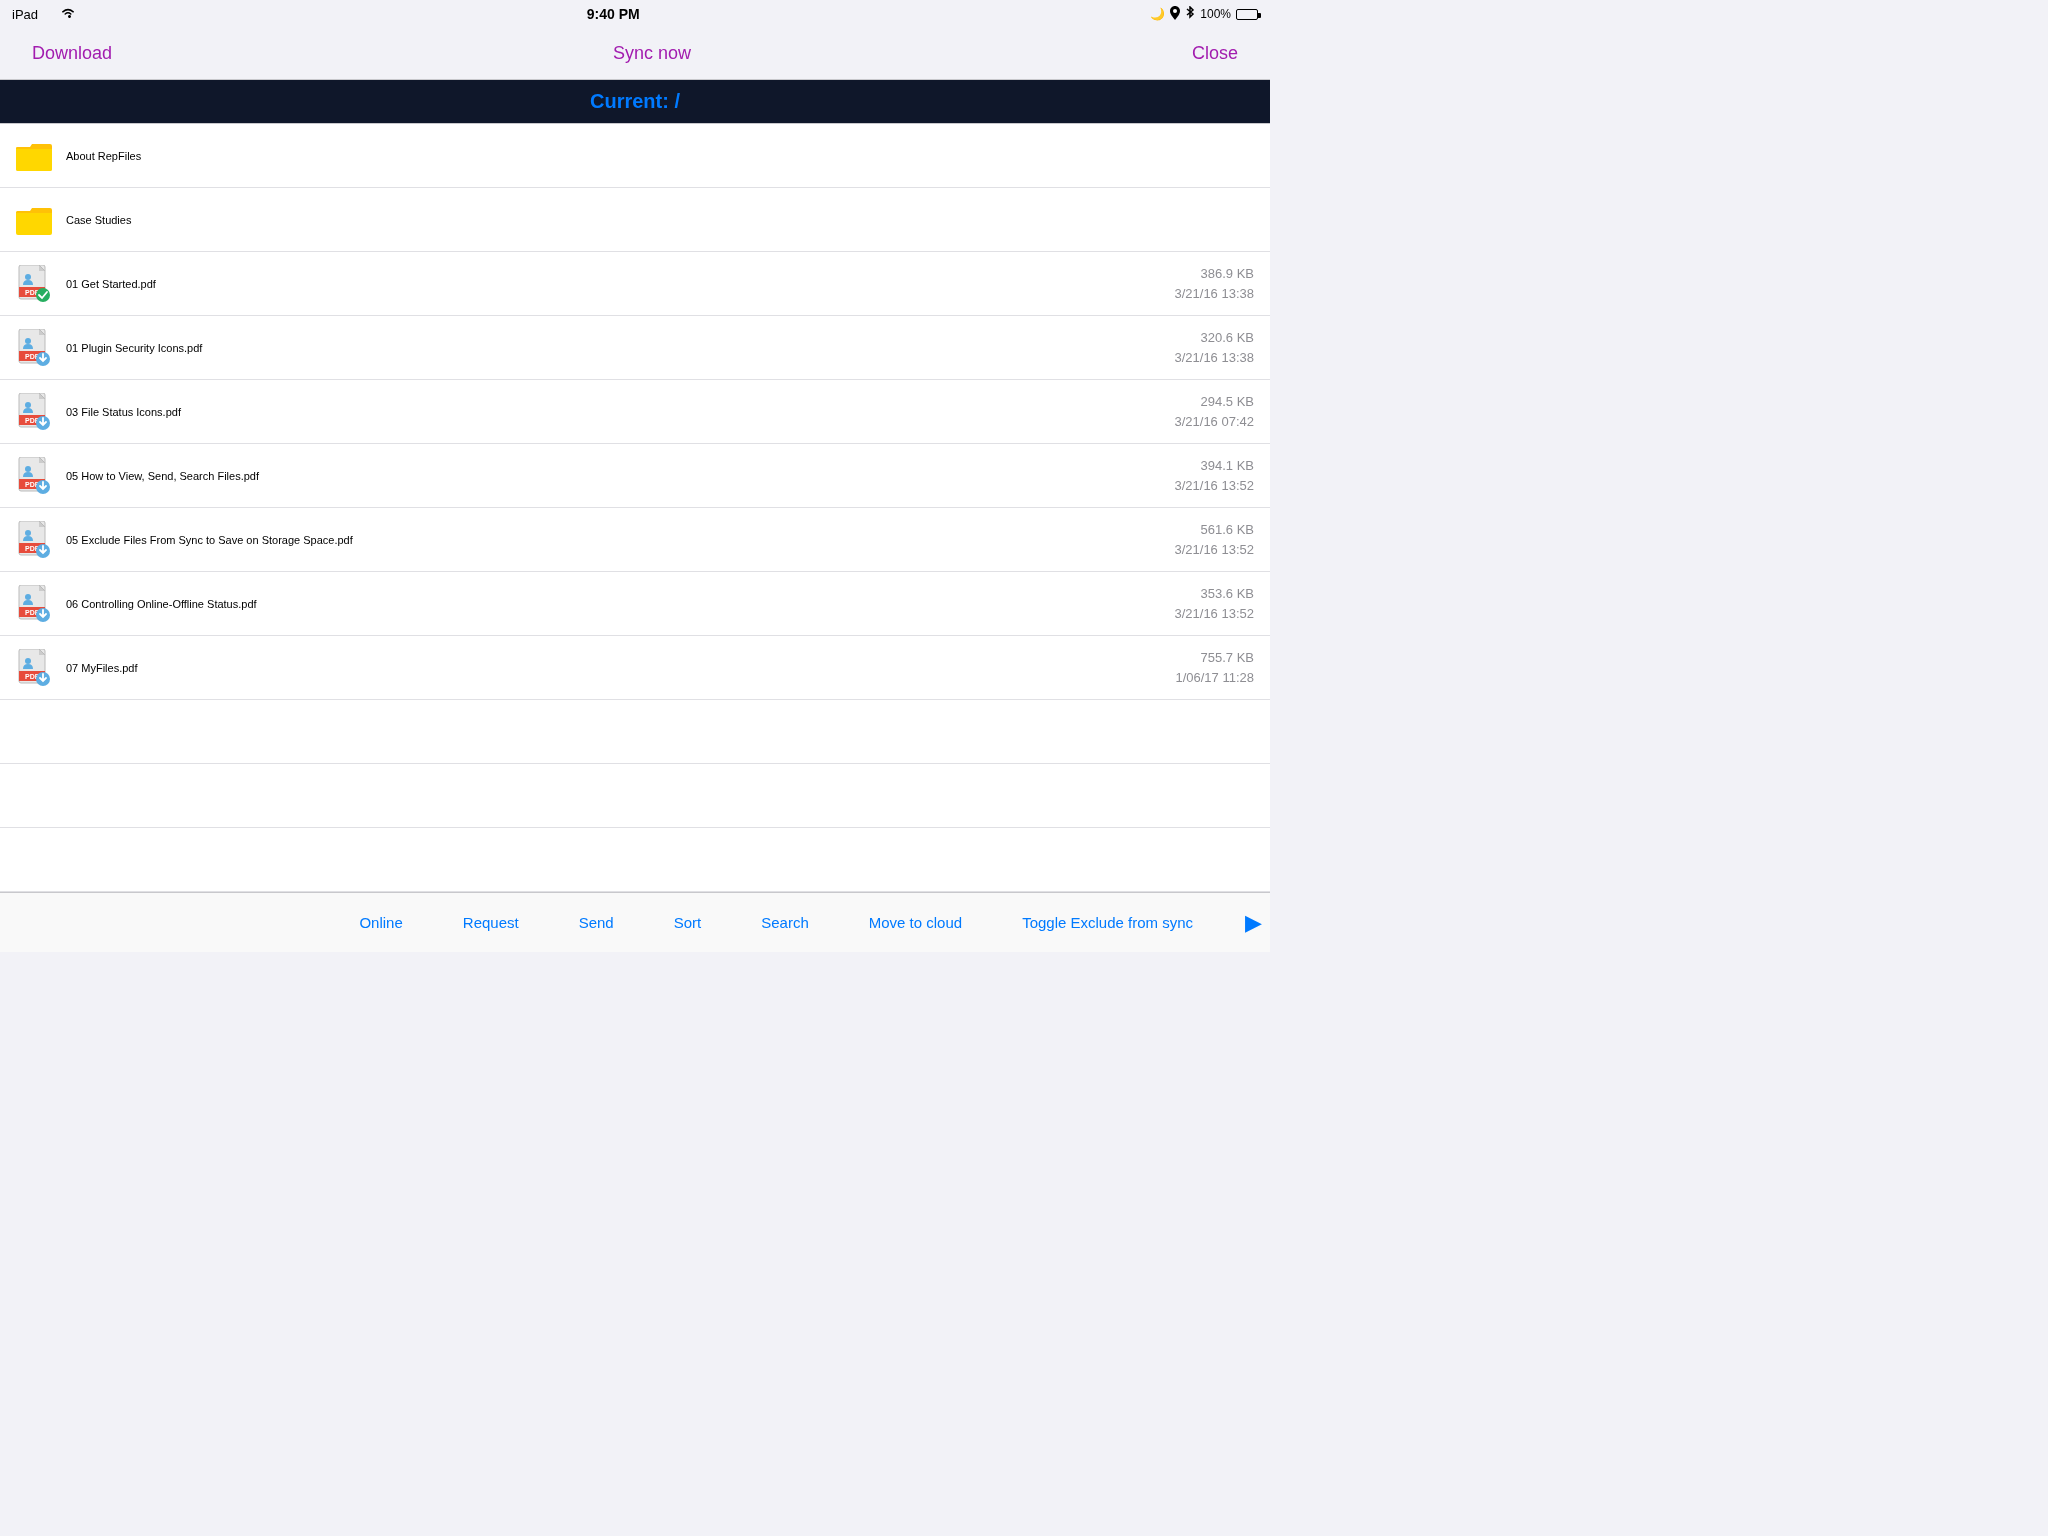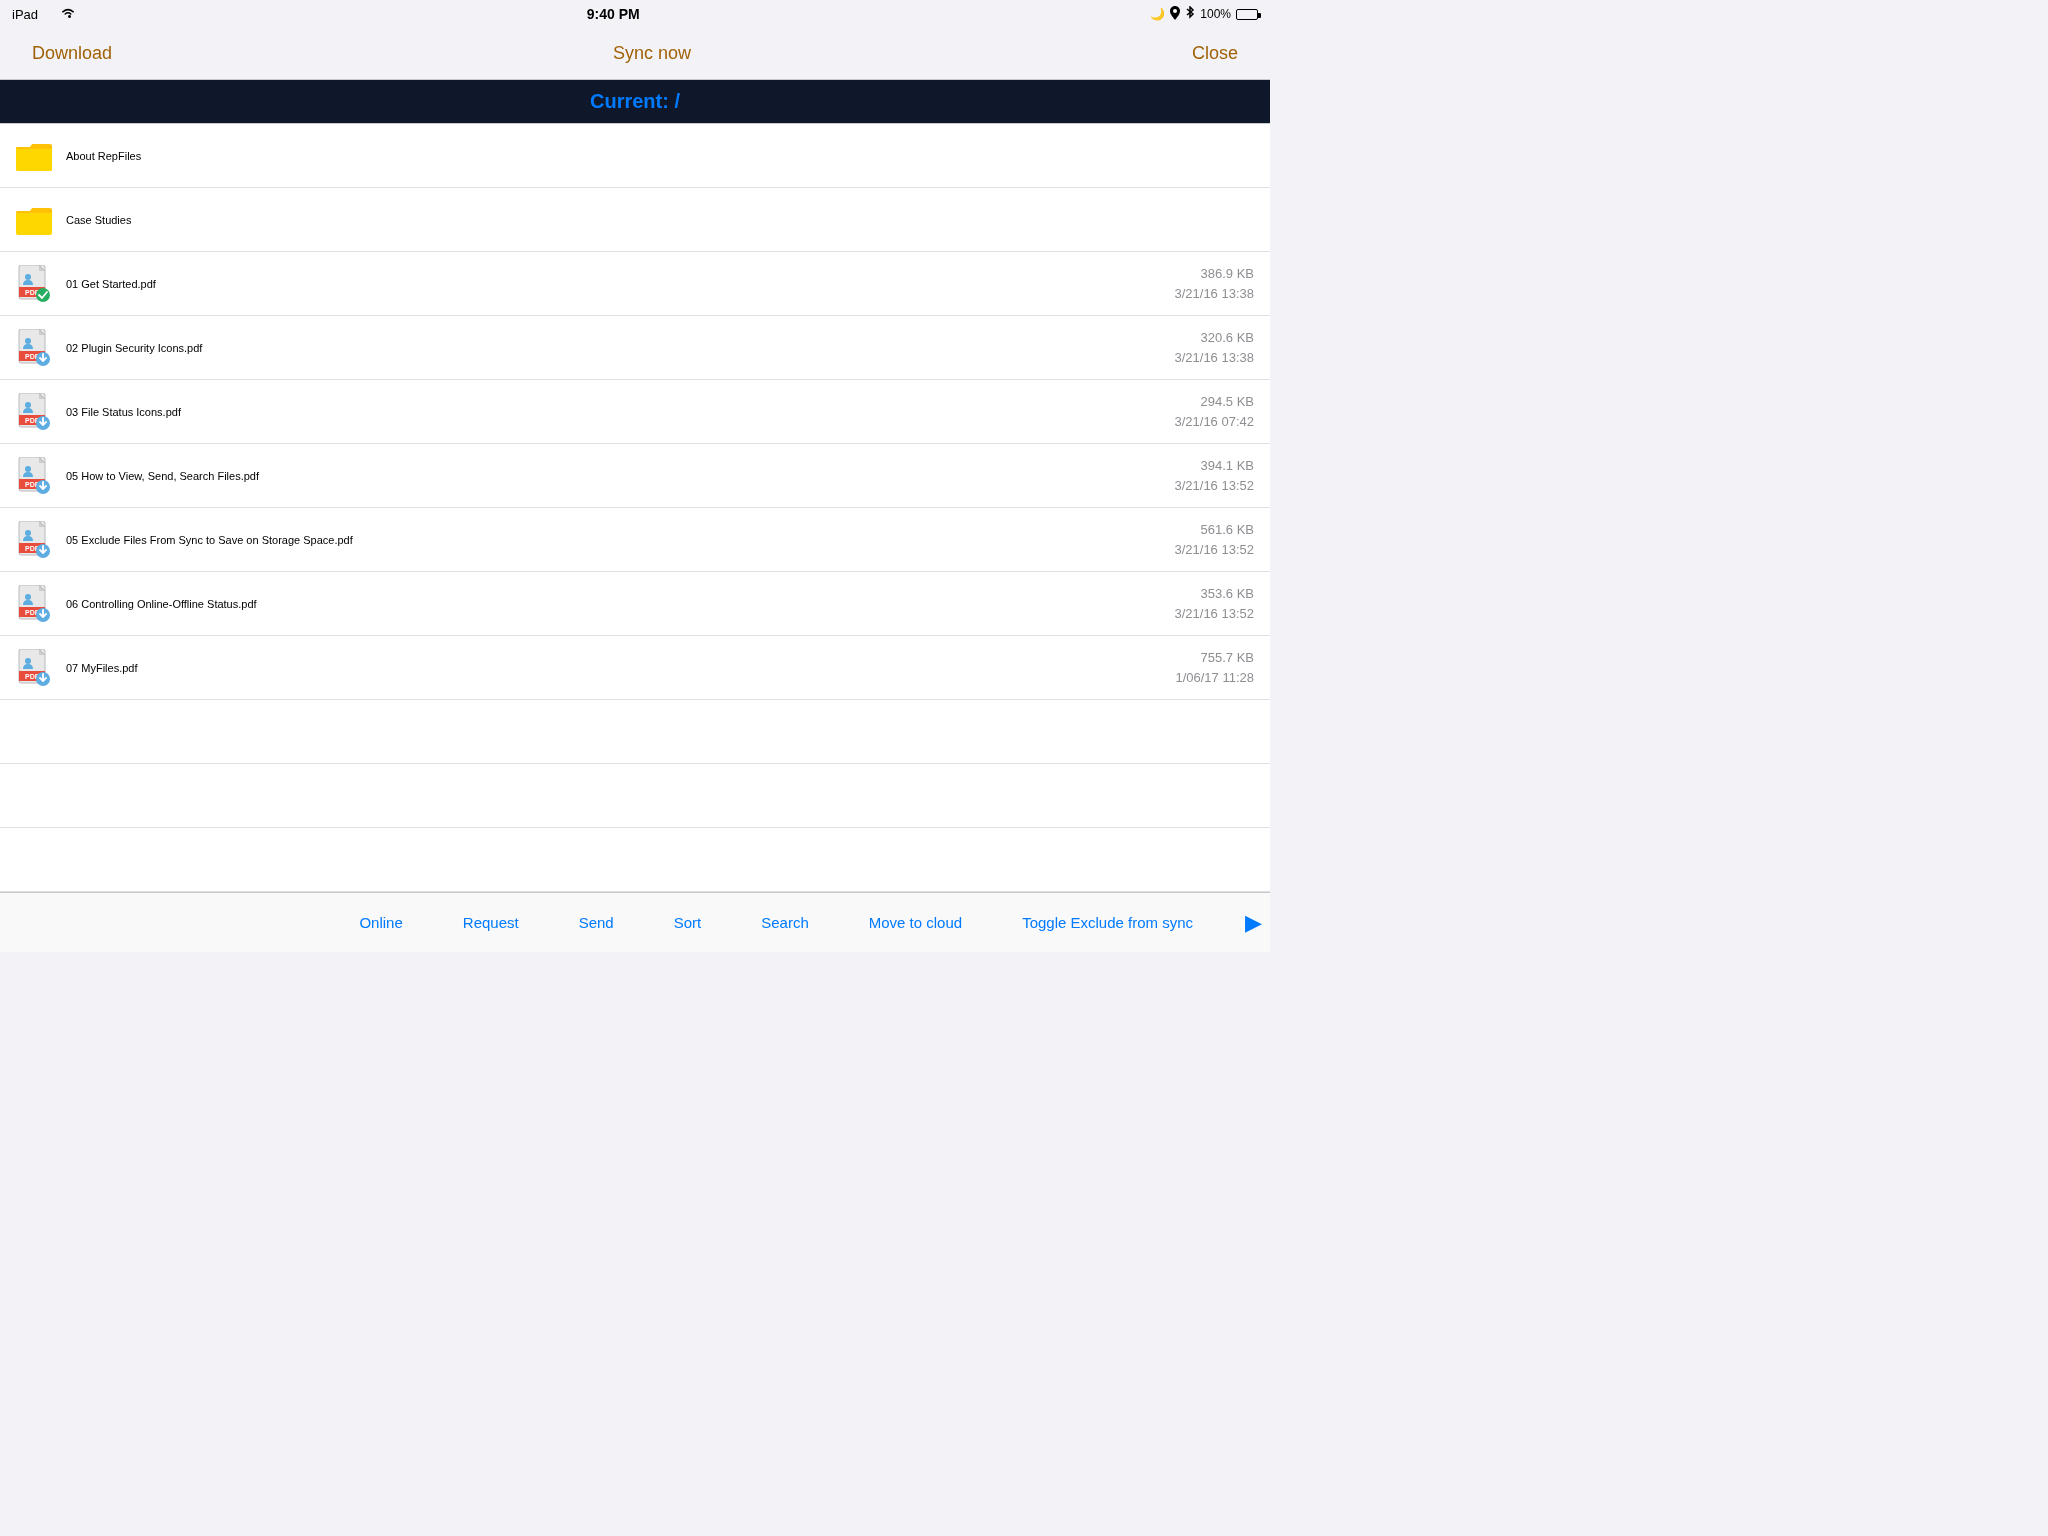--- a/index.html
+++ b/index.html
@@ -44,21 +44,21 @@
     .top-nav {
       display: flex;
       justify-content: space-between;
       align-items: center;
       padding: 8px 24px;
       background: #f2f2f7;
       border-bottom: 1px solid #c8c8cc;
       height: 52px;
     }
     .nav-btn {
-      color: #a16207;
+      color: #a21caf;
       font-size: 18px;
       background: none;
       border: none;
       cursor: pointer;
       padding: 4px 8px;
     }
 
     
     .current-path {
       background: #0f172a;
@@ -249,21 +249,21 @@
           <path d="M22 0 L28 6" stroke="#bbb" stroke-width="1" fill="none"></path>
           <rect x="2" y="22" width="26" height="10" rx="0" fill="#e74c3c"></rect>
           <text x="15" y="30" text-anchor="middle" fill="white" font-size="7" font-weight="bold">PDF</text>
           <circle cx="11" cy="12" r="3" fill="#5dade2"></circle>
           <path d="M6 20 Q6 15 11 15 Q16 15 16 20" fill="#5dade2"></path>
 
           <circle cx="26" cy="30" r="7" fill="#5dade2"></circle>
           <path d="M26 25 L26 31 M23 29 L26 32 L29 29" stroke="white" stroke-width="1.8" fill="none" stroke-linecap="round"></path>
         </svg>
       </div>
-      <span class="file-name">02 Plugin Security Icons.pdf</span>
+      <span class="file-name">01 Plugin Security Icons.pdf</span>
       <div class="file-meta">
         <div>320.6 KB</div>
         <div>3/21/16 13:38</div>
       </div>
     </div>
 
     <div class="file-item">
       <div class="file-icon">
         <svg width="34" height="38" viewBox="0 0 34 38">
           <rect x="2" y="0" width="26" height="34" rx="2" fill="#e8e8e8" stroke="#bbb" stroke-width="1"></rect>

